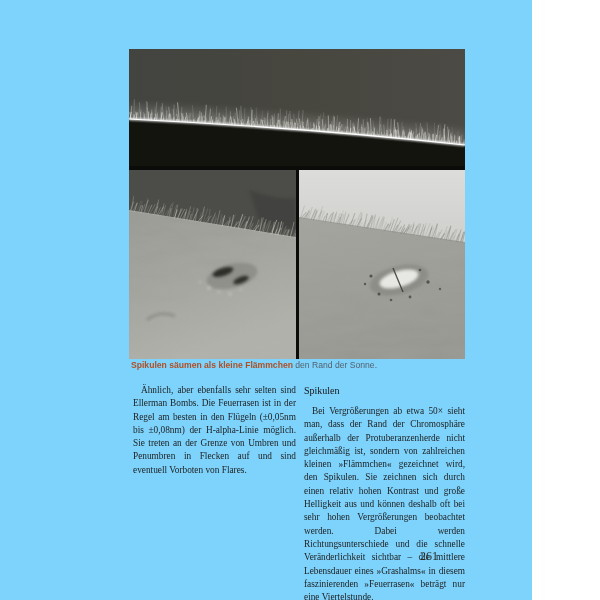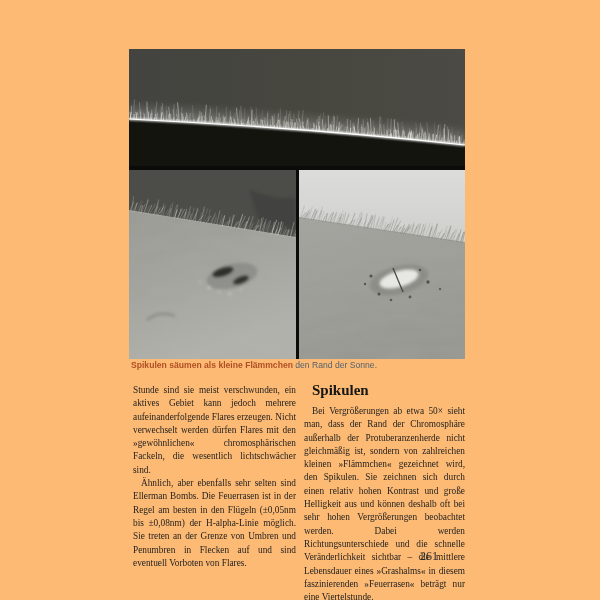--- a/index.html
+++ b/index.html
@@ -1,37 +1,37 @@
 <!DOCTYPE html>
 <html lang="de"><head>
 <meta charset="utf-8">
 <style>
   html,body{margin:0;padding:0;background:#ffffff;}
-  .sheet{position:relative;width:600px;height:600px;background:#fdba74;overflow:hidden;
-         font-family:"Liberation Serif", serif;color:#1e1e1e;}
+  .sheet{position:relative;width:504px;height:600px;background:#7dd3fc;overflow:hidden;
+         font-family:"Liberation Serif", serif;color:#1e1e1e;padding-left:28px;}
 
   
   .montage{position:absolute;left:129px;top:49px;width:336px;background:#0b0b09;}
   .montage svg{display:block;}
   .montage .row{display:flex;gap:3px;margin-top:4px;}
 
   
   .caption{position:absolute;left:131px;top:360px;width:336px;margin:0;
            font-family:"Liberation Sans", sans-serif;font-size:8.6px;line-height:11px;}
   .caption strong{color:#b04f24;font-weight:bold;}
   .caption span{color:#55616c;}
 
   
   .col{position:absolute;top:384px;font-size:9.3px;line-height:13.3px;
        text-align:justify;hyphens:auto;}
   .col p{margin:0;}
   .col p.indent{text-indent:8px;}
   .col-left{left:133px;width:163px;}
   .col-right{left:304px;width:161px;}
-  .col-right h3{margin:0 0 8px 8px;font-size:15px;line-height:13px;font-weight:bold;color:#151515;}
+  .col-right h3{margin:0 0 8px 0;font-size:10px;line-height:13px;font-weight:normal;color:#151515;}
 
   .pagenum{position:absolute;left:420px;top:549px;width:37px;margin:0;
            text-align:left;font-size:12px;color:#2a2a2a;}
 </style>
 </head>
 <body>
 
 <div class="sheet">
 
   <div class="montage">
@@ -752,21 +752,20 @@
           <circle cx="141" cy="119" r="1.2" fill="#46463f" opacity="0.7"></circle>
           <circle cx="92" cy="130" r="1.3" fill="#46463f" opacity="0.75"></circle>
         </g>
       </svg>
     </div>
   </div>
 
   <p class="caption"><strong>Spikulen säumen als kleine Flämmchen</strong><span> den Rand der Sonne.</span></p>
 
   <div class="col col-left">
-    <p>Stunde sind sie meist verschwunden, ein aktives Gebiet kann jedoch mehrere aufeinanderfolgende Flares erzeugen. Nicht verwechselt werden dürfen Flares mit den »gewöhnlichen« chromosphärischen Fackeln, die wesentlich lichtschwächer sind.</p>
     <p class="indent">Ähnlich, aber ebenfalls sehr selten sind Ellerman Bombs. Die Feuerrasen ist in der Regel am besten in den Flügeln (±0,05nm bis ±0,08nm) der H-alpha-Linie möglich. Sie treten an der Grenze von Umbren und Penumbren in Flecken auf und sind eventuell Vorboten von Flares.</p>
   </div>
 
   <div class="col col-right">
     <h3>Spikulen</h3>
     <p class="indent">Bei Vergrößerungen ab etwa 50× sieht man, dass der Rand der Chromosphäre außerhalb der Protuberanzenherde nicht gleichmäßig ist, sondern von zahlreichen kleinen »Flämmchen« gezeichnet wird, den Spikulen. Sie zeichnen sich durch einen relativ hohen Kontrast und große Helligkeit aus und können deshalb oft bei sehr hohen Vergrößerungen beobachtet werden. Dabei werden Richtungsunterschiede und die schnelle Veränderlichkeit sichtbar – die mittlere Lebensdauer eines »Grashalms« in diesem faszinierenden »Feuerrasen« beträgt nur eine Viertelstunde.</p>
   </div>
 
   <p class="pagenum">261</p>
 </div>

